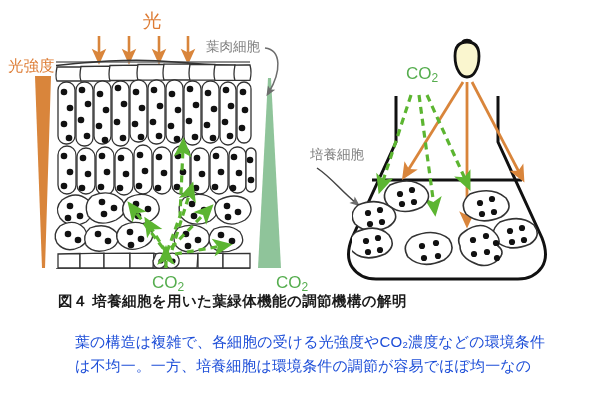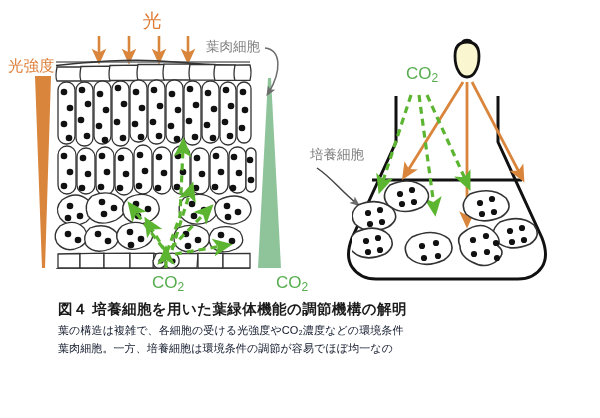--- a/index.html
+++ b/index.html
@@ -9,38 +9,38 @@
     font-family:"Liberation Sans","DejaVu Sans",sans-serif;
     overflow:hidden;
     position:relative;
   }
   #figure-root{position:relative;width:600px;height:418px;}
 
   .diagram-area{position:absolute;left:0;top:0;width:600px;height:295px;}
   .diagram-area svg{display:block;}
 
   .caption-area{
-    position:absolute;left:0;top:295px;width:600px;height:123px;
+    position:absolute;left:0;top:287px;width:600px;height:123px;
     box-sizing:border-box;
     padding:4px 30px 0 58px;
   }
   .caption-title{
     font-size:14.5px;
     font-weight:bold;
     color:#1b1b1b;
     letter-spacing:0.4px;
     line-height:1.5;
     margin:0 0 1px 0;
     white-space:nowrap;
   }
   .caption-body{
-    font-size:11px;
-    color:#0f172a;
+    font-size:15px;
+    color:#1d4ed8;
     line-height:1.62;
-    margin:0;
+    margin:17px;
     letter-spacing:0.1px;
     text-align:justify;
     padding-right:2px;
   }
   .caption-body span{display:block;white-space:nowrap;}
 </style>
 </head>
 <body>
 
 <div id="figure-root">
@@ -351,17 +351,17 @@
           </g>
         </g>
       </g>
     </svg>
   </div>
 
   <div class="caption-area">
     <div class="caption-title">図４ 培養細胞を用いた葉緑体機能の調節機構の解明</div>
     <div class="caption-body">
       <span>葉の構造は複雑で、各細胞の受ける光強度やCO₂濃度などの環境条件</span>
-      <span>葉肉細胞。一方、培養細胞は環境条件の調節が容易でほぼ均一なの</span>
+      <span>は不均一。一方、培養細胞は環境条件の調節が容易でほぼ均一なの</span>
     </div>
   </div>
 
 </div>
 
 </body></html>

